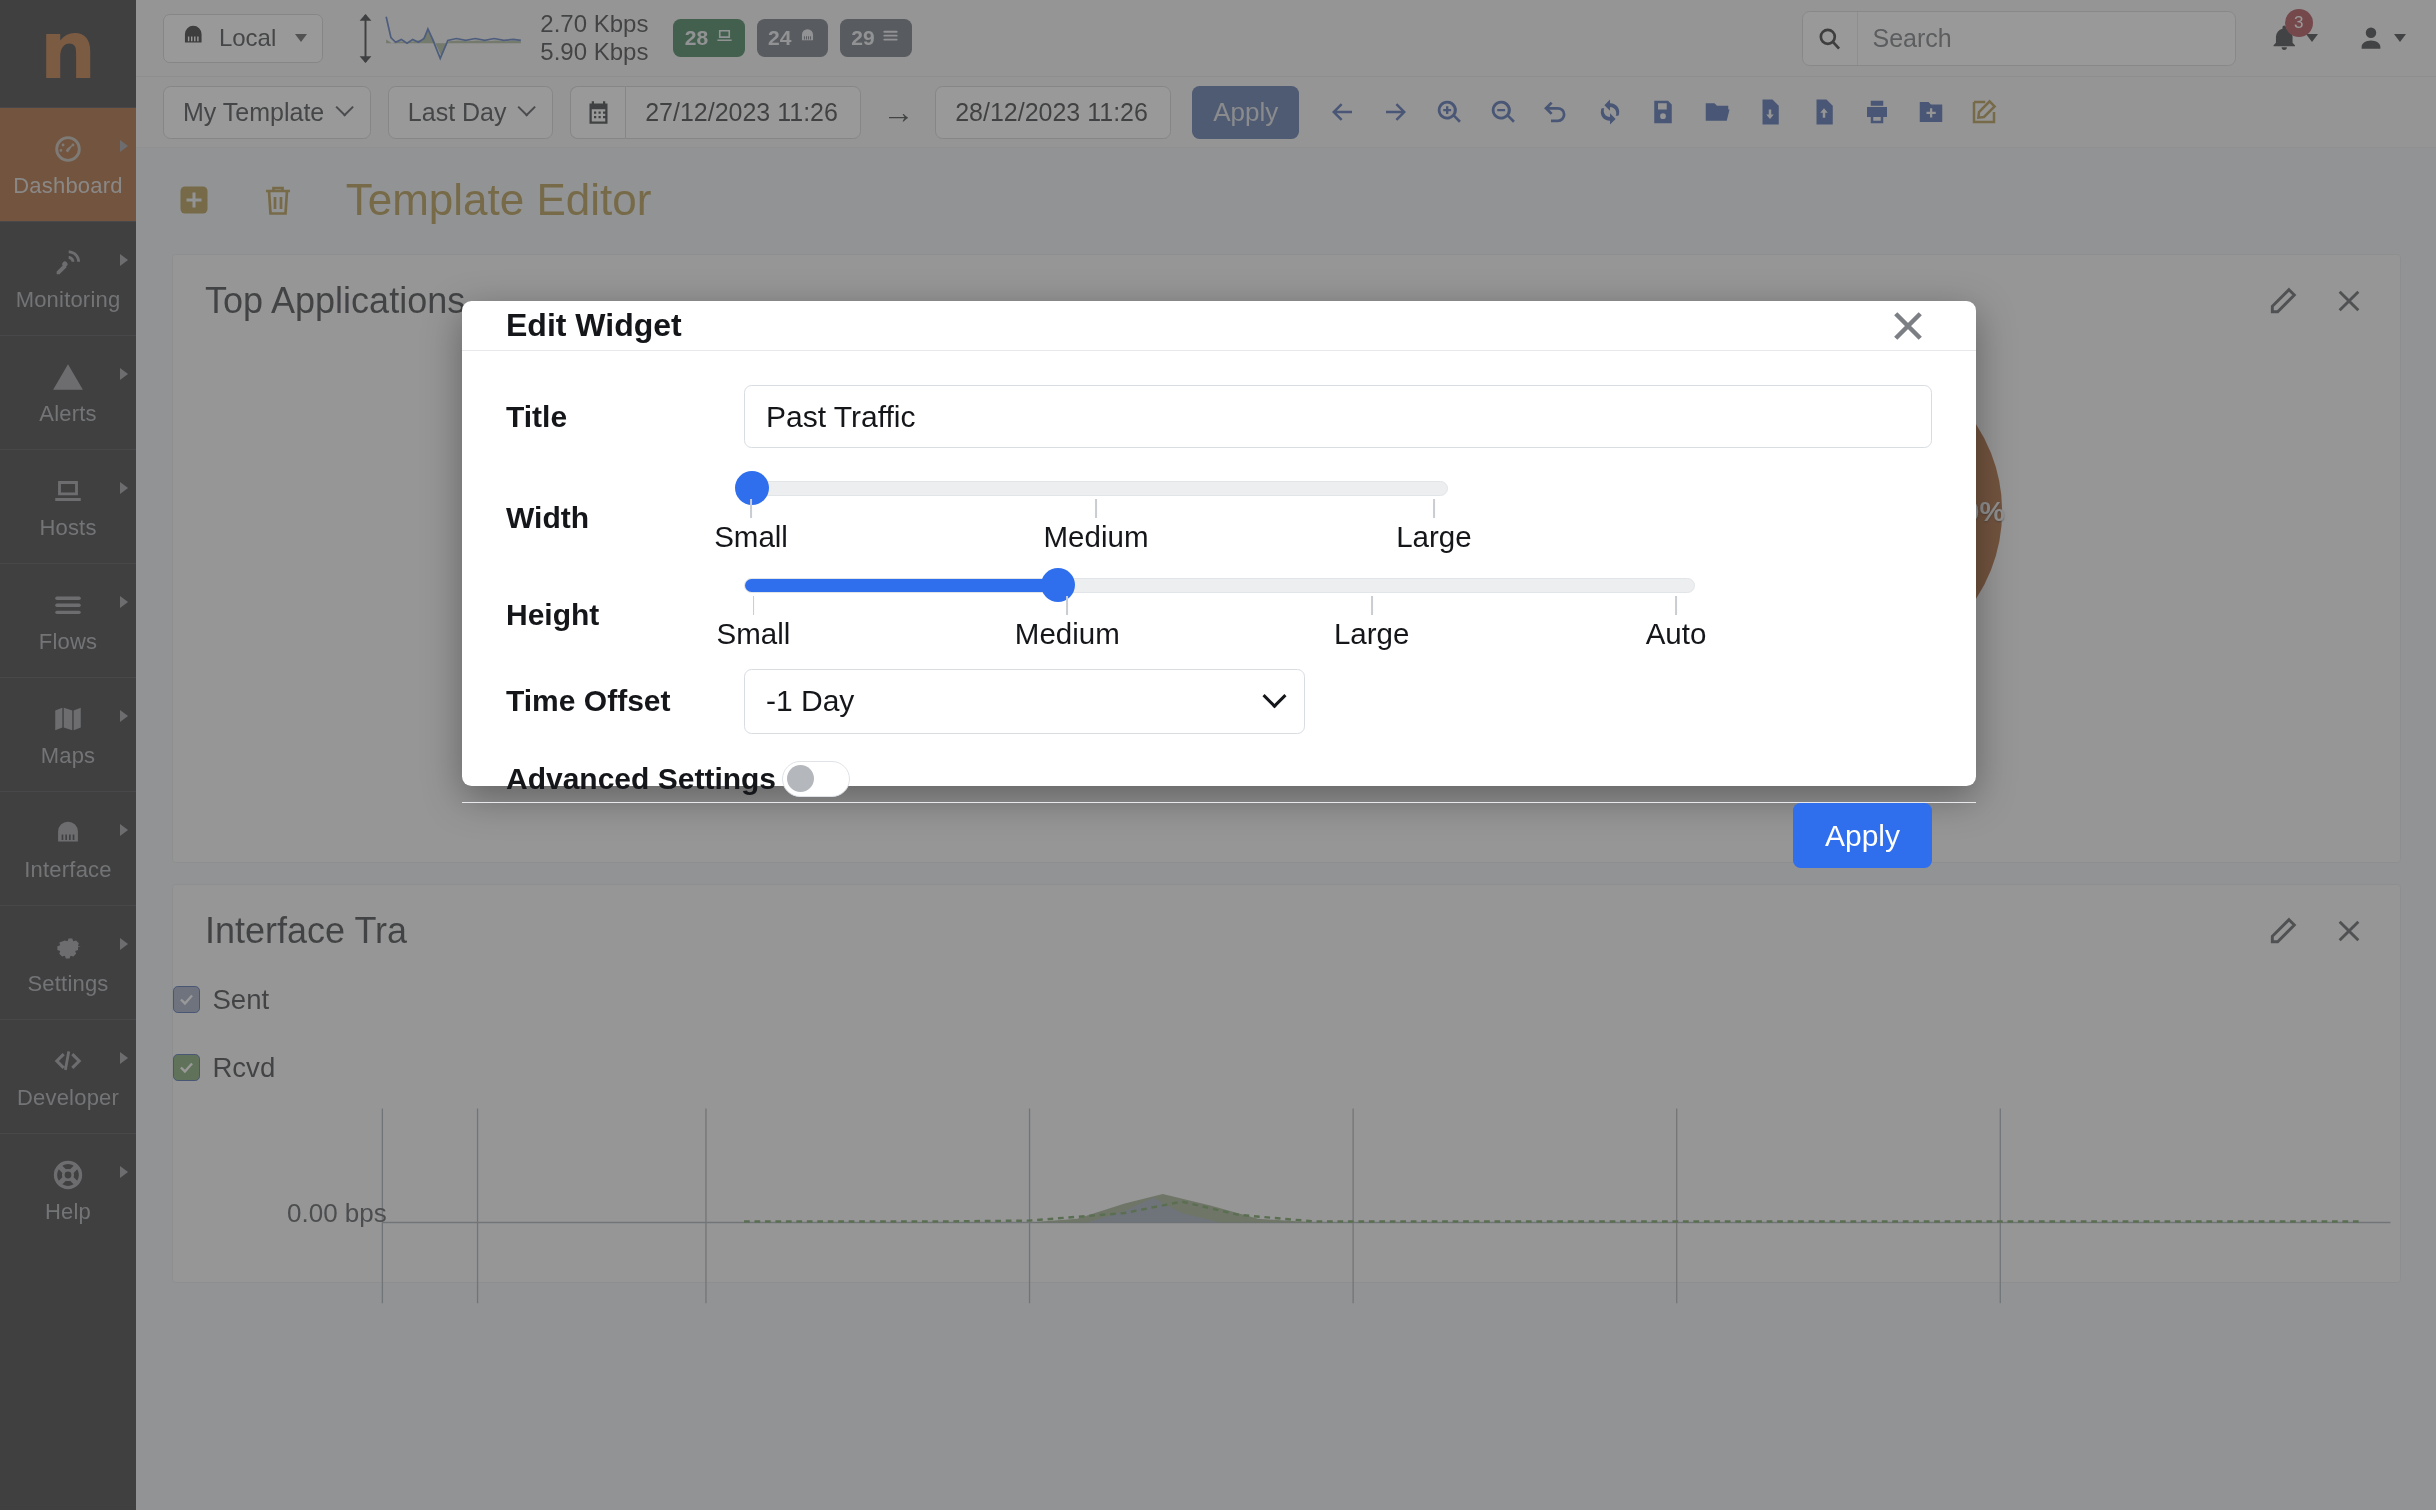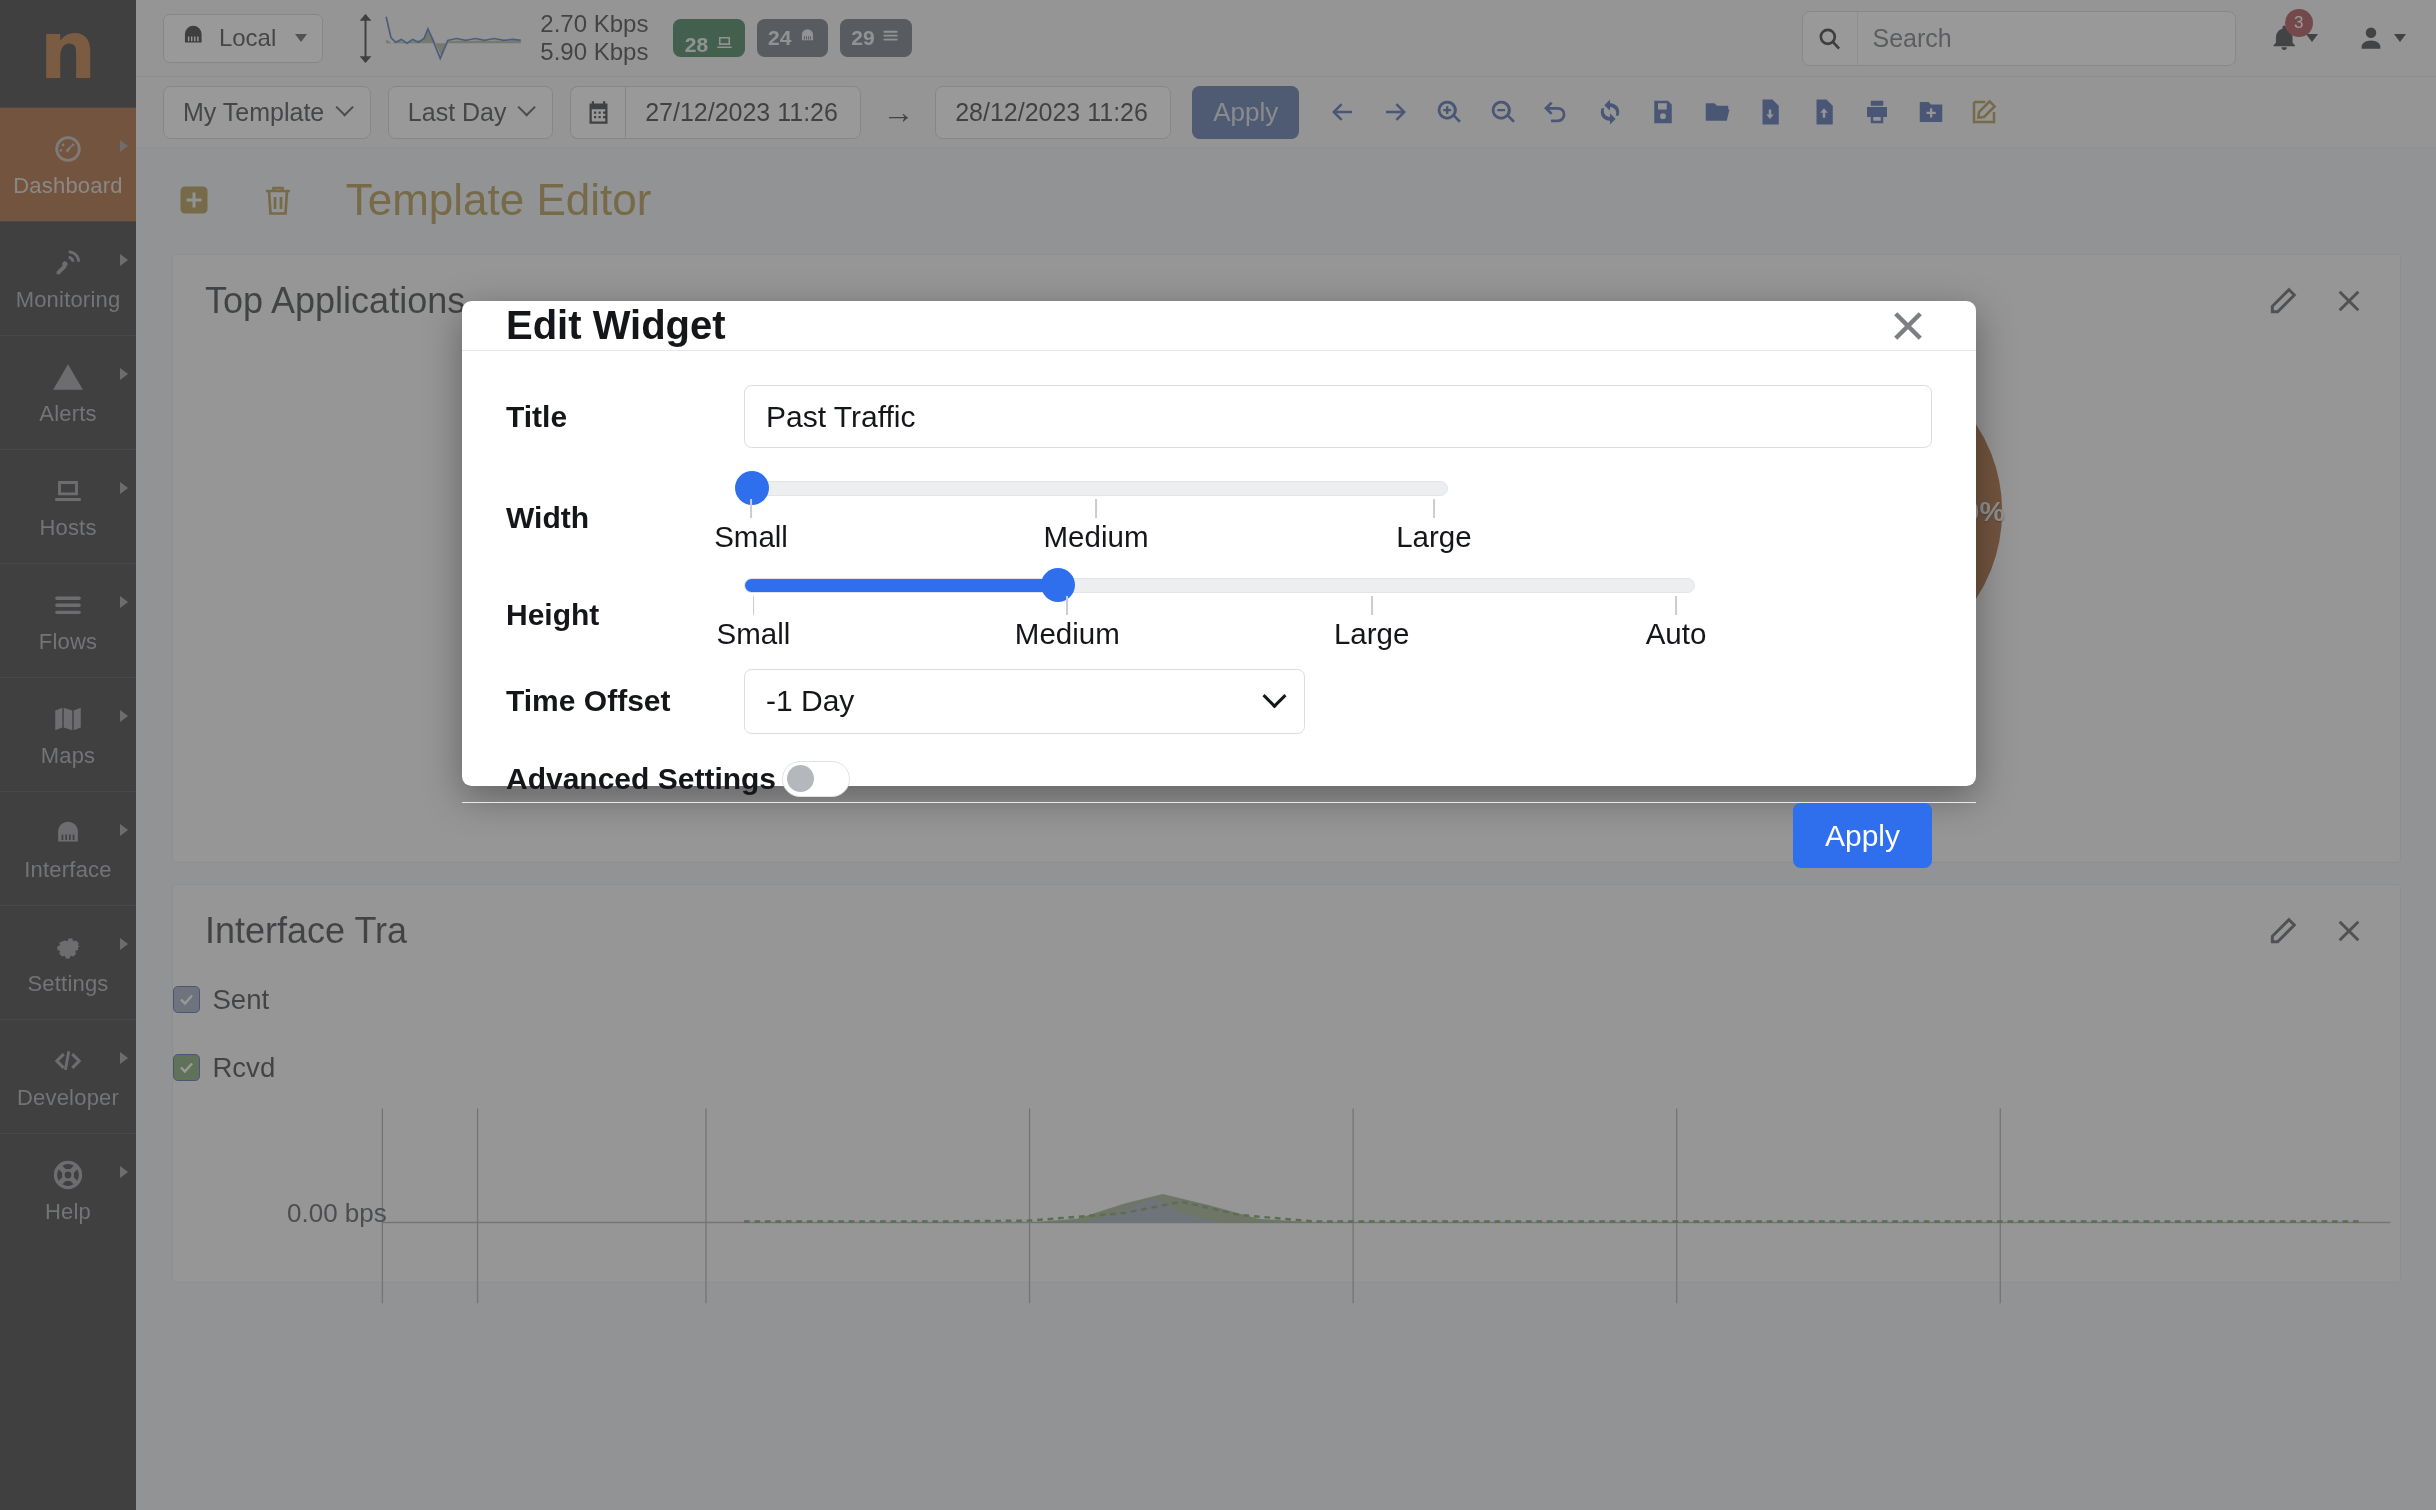--- a/index.html
+++ b/index.html
@@ -86,21 +86,21 @@
     font-size: 24px; line-height: 1.15; color: #1b1d20;
     font-family: "Liberation Sans", sans-serif;
   }
   .pill-row { display: flex; gap: 11.4px; margin-left: 25px; }
   .pill {
     height: 38px; border-radius: 7.6px;
     display: flex; align-items: center; gap: 6.7px;
     padding: 0 11.4px;
     font-size: 21px; color: #e9ecef; font-weight: 600;
   }
-  .pill.green { background: #1f6b3b; align-items: flex-end; }
+  .pill.green { background: #1f6b3b; }
   .pill.grey  { background: #565d66; }
   .pill svg { width: 19px; height: 19px; fill: #e9ecef; }
 
   .search-wrap {
     margin-left: auto;
     display: flex; align-items: center;
     width: 434px; height: 55px;
     border: 1px solid #cfd3d8; border-radius: 7.6px;
     background: #fff;
   }
@@ -247,21 +247,21 @@
     width: 1514px; height: 485px;
     background: #fff; border-radius: 9.5px;
     box-shadow: 0 11.4px 38px rgba(0,0,0,.35);
     z-index: 60;
     display: flex; flex-direction: column;
   }
   .modal-head {
     height: 107px; display: flex; align-items: center;
     padding: 0 44px; border-bottom: 1px solid #e6e8eb;
   }
-  .modal-title { font-size: 40px; color: #14161a; font-weight: 700; }
+  .modal-title { font-size: 32px; color: #14161a; font-weight: 700; }
   .modal-close {
     margin-left: auto; width: 49px; height: 49px; cursor: pointer;
     display:flex;align-items:center;justify-content:center;
   }
   .modal-close svg { width: 42px; height: 42px; stroke: #7c7f84; stroke-width: 2.6; }
   .modal-body { flex: 1; padding: 34px 44px 0 44px; }
 
   .frow { display: flex; align-items: center; margin-bottom: 5.7px; }
   .flabel {
     width: 238px; font-size: 30px; font-weight: 700; color: #14161a;

